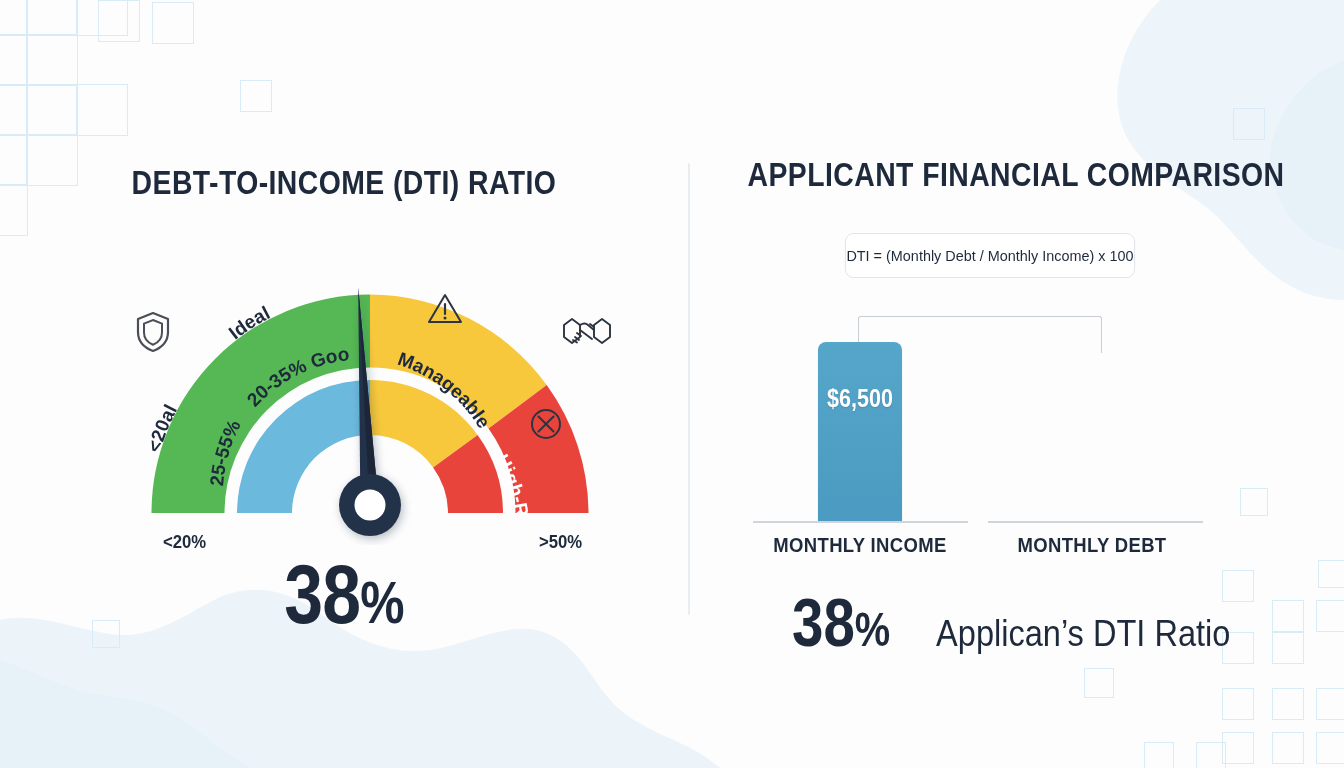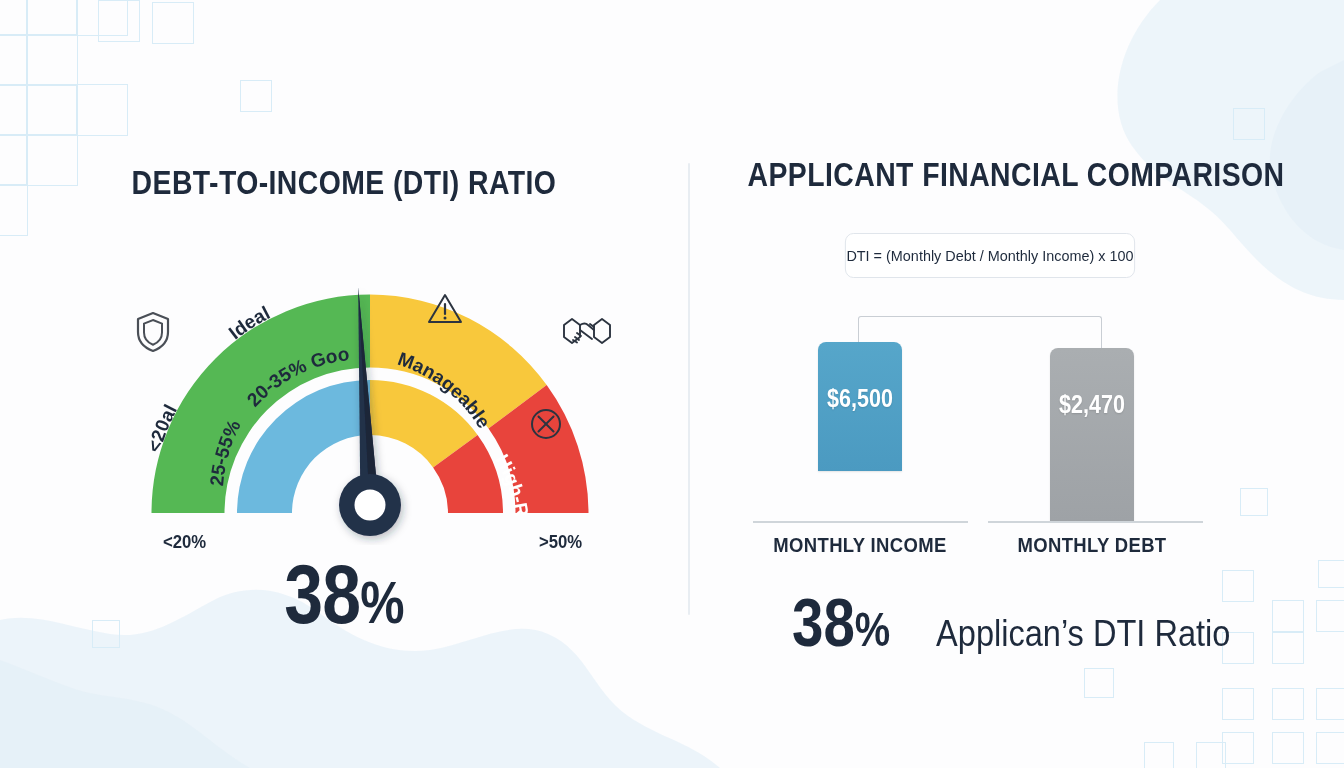--- a/index.html
+++ b/index.html
@@ -281,27 +281,24 @@
 
   <div class="panel-title" id="bars-title">APPLICANT FINANCIAL COMPARISON</div>
 
   <div class="formula">
     <span>DTI = (Monthly Debt / Monthly Income) x 100</span>
   </div>
 
   <div class="bars">
     <div class="bracket"></div>
 
-    <div class="bar" style="left:73px;top:37px;width:84px;height:129px;background:linear-gradient(180deg,#56a6ca 0%,#4b9ac1 100%);">
+    <div class="bar" style="left:73px;top:37px;width:84px;height:179px;background:linear-gradient(180deg,#56a6ca 0%,#4b9ac1 100%);">
       <div class="bar-label">$6,500</div>
     </div>
 
-    <div class="bar" style="left:305px;top:43px;width:84px;height:173px;background:linear-gradient(180deg,#aaaeb1 0%,#9ea2a6 100%);">
-      <div class="bar-label">$2,470</div>
-    </div>
 
     <div class="axis" style="left:8px;top:216px;width:215px;"></div>
     <div class="axis" style="left:243px;top:216px;width:215px;"></div>
 
     <div class="cat-label" style="left:0px;width:230px;">MONTHLY INCOME</div>
     <div class="cat-label" style="left:232px;width:230px;">MONTHLY DEBT</div>
   </div>
 
   <div class="footer-stat">
     <div class="footer-num"><span>38</span><span class="pct">%</span></div>

